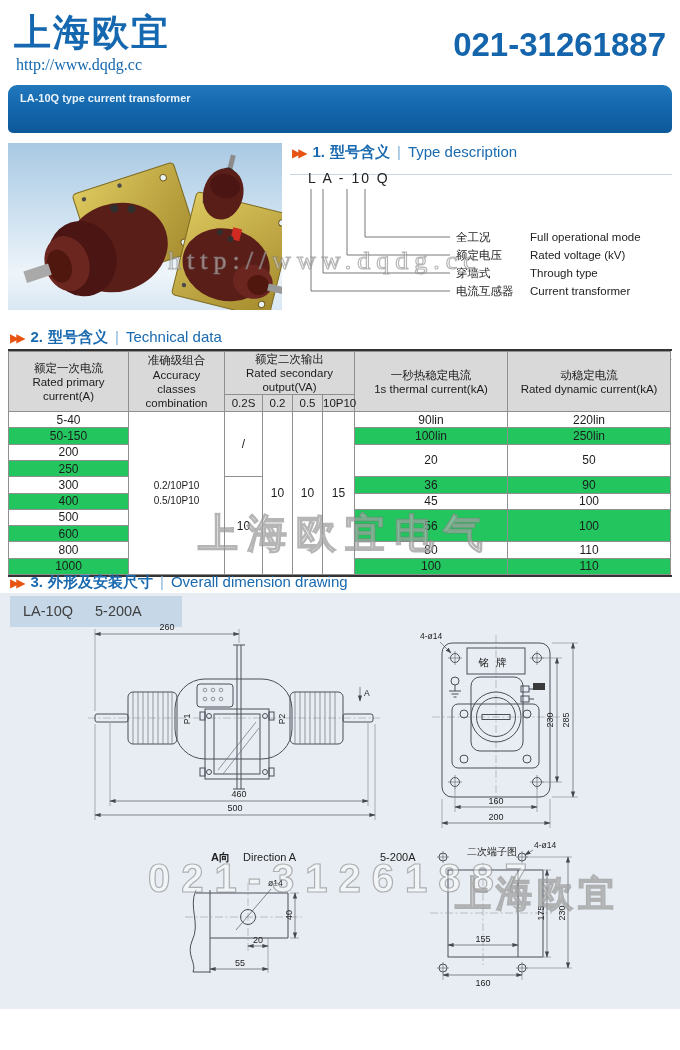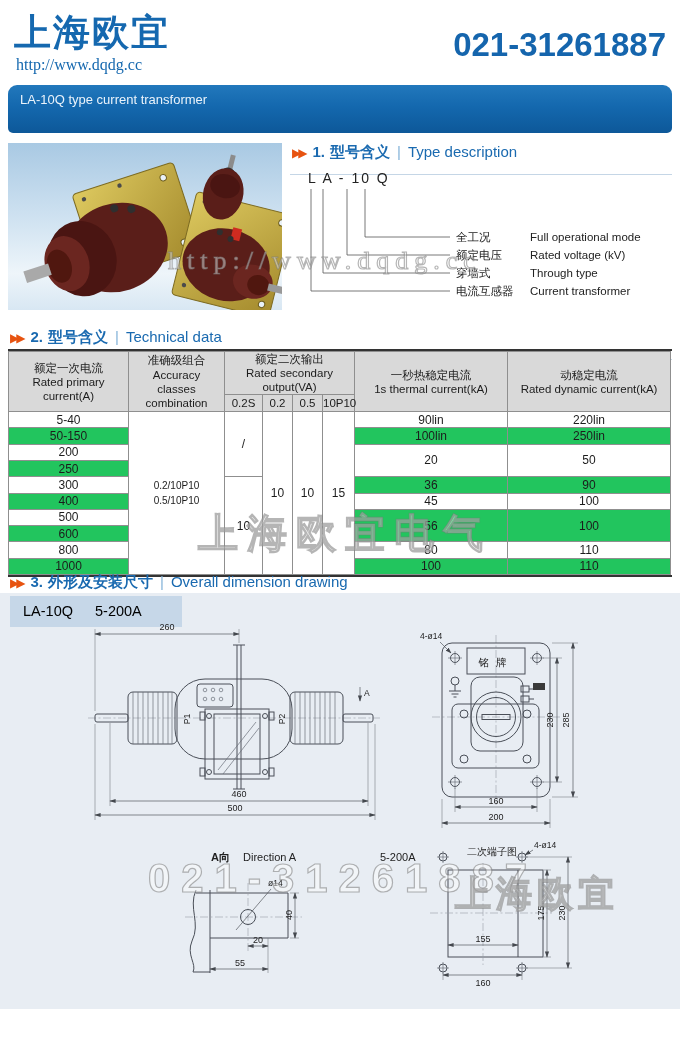--- a/index.html
+++ b/index.html
@@ -10,21 +10,21 @@
   .logo { position:absolute; left:14px; top:8px; font-size:37px; font-weight:bold; color:#1568af; letter-spacing:2px; }
   .url  { position:absolute; left:16px; top:56px; font-size:16px; color:#1568af; font-family:"Liberation Serif", serif; }
   .phone{ position:absolute; right:14px; top:26px; font-size:33px; font-weight:bold; color:#1565ad; letter-spacing:0px; }
 
   
   .banner { position:absolute; left:8px; top:85px; width:664px; height:48px;
             background:linear-gradient(180deg,#2278bc 0%,#1468ae 45%,#0d5899 100%);
             border-radius:9px 9px 5px 5px; color:#fff; padding:5px 0 0 12px; }
   .banner .l1 { font-size:15px; font-weight:bold; letter-spacing:0.5px; }
   .banner .l1 .zh { margin-left:5px; }
-  .banner .l2 { font-size:13px; color:#eaf3fb; margin-top:2px; }
+  .banner .l2 { font-size:11px; color:#eaf3fb; margin-top:2px;font-weight:bold; }
 
   
   .sec-head { position:absolute; border-bottom:1px solid #c5d6e6; padding:2px 0 12px 2px;
               font-size:15px; color:#1a6ab0; white-space:nowrap; }
   .sec-head .arr { color:#e75310; font-size:12px; letter-spacing:-3px; margin-right:8px; }
   .sec-head .num { font-weight:bold; margin-right:5px; }
   .sec-head .zh  { font-weight:bold; }
   .sec-head .sep { color:#85b3d9; margin:0 7px; font-weight:normal; }
   .sec-head .en  { font-weight:normal; }
 
@@ -40,21 +40,21 @@
   .spec thead th { background:#d9d9d9; font-weight:normal; font-size:11.5px; line-height:1.22; }
   .spec tbody tr { height:16.3px; }
   .spec td { font-size:12px; }
   .spec .g { background:#22c55e; }
   .spec .acc { font-size:10px; line-height:1.5; }
   .spec .cut { border-bottom:1px solid #8f8f8f; }
 
   
   .panel { position:absolute; left:0; top:593px; width:680px; height:416px; background:#e8edf3; }
   .variant { position:absolute; left:10px; top:3px; width:172px; height:31px; background:#c6d7e8;
-             font-size:14.5px; color:#000000; line-height:31px; padding-left:13px; }
+             font-size:14.5px; color:#404040; line-height:31px; padding-left:13px; }
   .variant .r { margin-left:22px; }
 
   
   .dln  { stroke:#4a4f58; stroke-width:1; fill:none; }
   .fin  { stroke:#6a707a; stroke-width:0.7; fill:none; }
   .cl   { stroke:#98a0aa; stroke-width:0.6; stroke-dasharray:8 2.5 2 2.5; fill:none; }
   .ext  { stroke:#7a7f88; stroke-width:0.6; fill:none; }
   .dim  { stroke:#55595f; stroke-width:0.7; fill:none; }
   .dt   { font-size:9px; fill:#222; text-anchor:middle; }
   .dts  { font-size:8.5px; fill:#222; }

